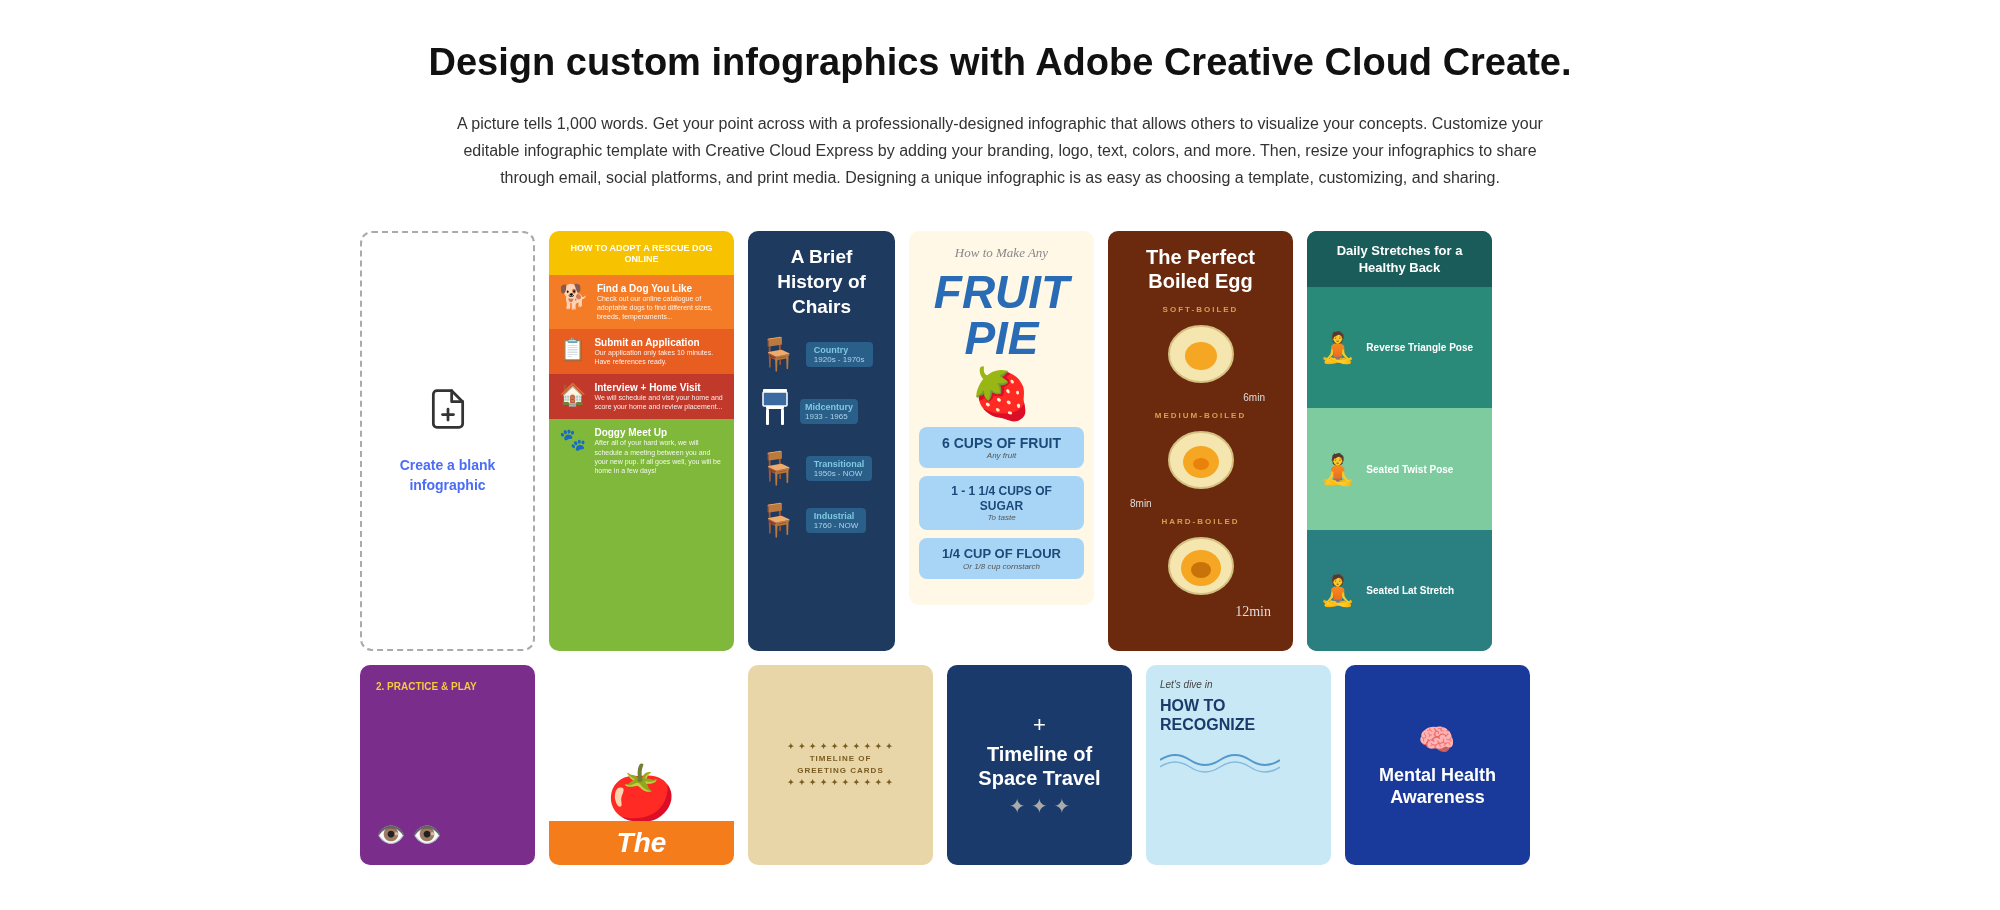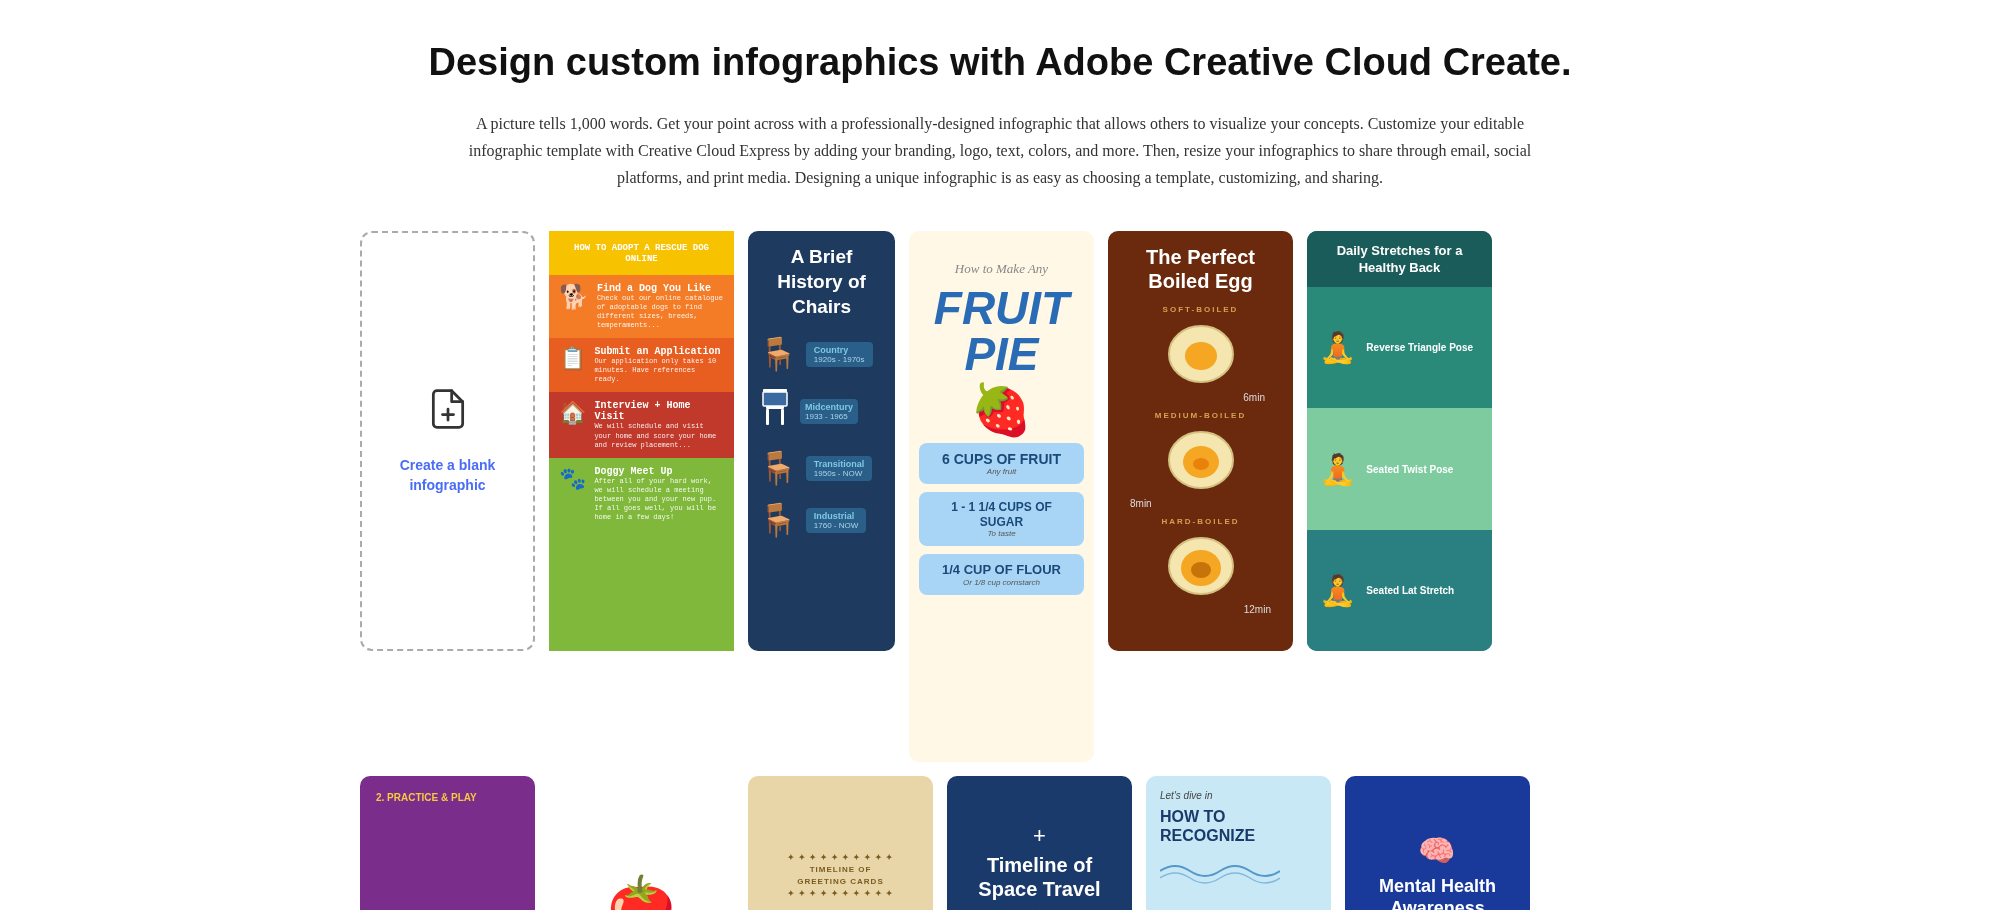--- a/index.html
+++ b/index.html
@@ -24,21 +24,20 @@
       color: #111;
       margin-bottom: 24px;
       line-height: 1.2;
     }
     .subtitle {
       font-size: 16px;
       color: #333;
       line-height: 1.7;
       max-width: 1100px;
       margin: 0 auto;
-      font-family: Liberation Serif, serif;
     }
     .grid-section {
       margin-top: 30px;
     }
     .grid-row {
       display: flex;
       gap: 14px;
       margin-bottom: 14px;
       align-items: flex-start;
     }
@@ -95,21 +94,21 @@
           <svg width="44" height="44" viewBox="0 0 24 24" fill="none" stroke="#333" stroke-width="1.5" stroke-linecap="round" stroke-linejoin="round">
             <path d="M14 2H6a2 2 0 0 0-2 2v16a2 2 0 0 0 2 2h12a2 2 0 0 0 2-2V8z"></path>
             <polyline points="14 2 14 8 20 8"></polyline>
             <line x1="12" y1="18" x2="12" y2="12"></line>
             <line x1="9" y1="15" x2="15" y2="15"></line>
           </svg>
         </div>
         <span class="blank-card-label">Create a blank infographic</span>
       </div>
 
-      <div class="template-card" style="width:185px; height:420px; overflow:hidden; border-radius:0;font-family:Liberation Mono, monospace;">
+      <div class="template-card" style="width:185px; height:420px; overflow:hidden; border-radius:10px;">
         <div style="height:100%; display:flex; flex-direction:column;">
 
           <div style="background:#f7c200; padding:12px 10px 10px; text-align:center; flex-shrink:0;">
             <div style="font-size:9px; font-weight:800; color:#fff; text-transform:uppercase; line-height:1.2;">HOW TO ADOPT A RESCUE DOG ONLINE</div>
           </div>
 
           <div style="background:#f47c26; padding:8px 10px; display:flex; align-items:flex-start; gap:8px; flex-shrink:0;">
             <div style="font-size:24px; flex-shrink:0;">🐕</div>
             <div>
               <div style="font-size:10px; font-weight:700; color:#fff;">Find a Dog You Like</div>
@@ -178,21 +177,21 @@
         </div>
         <div style="display:flex; align-items:center; gap:8px; padding:4px 0;">
           <div style="font-size:32px; color:#fff;">🪑</div>
           <div style="background:#2a5f8a; padding:3px 8px; border-radius:4px;">
             <div style="color:#7ec8e3; font-size:9px; font-weight:700;">Industrial</div>
             <div style="color:#aad4e8; font-size:8px;">1760 - NOW</div>
           </div>
         </div>
       </div>
 
-      <div class="template-card" style="width:185px; height:531px; background:#fff8e7; display:flex; flex-direction:column; align-items:center; padding:30px 10px; gap:8px;">
+      <div class="template-card" style="width:185px; height:374px; background:#fff8e7; display:flex; flex-direction:column; align-items:center; padding:14px 10px; gap:8px;">
         <div style="font-family:Georgia,serif; font-size:13px; font-style:italic; color:#888; text-align:center;">How to Make Any</div>
         <div style="font-size:46px; font-weight:900; color:#2a6bb5; line-height:1; text-align:center; font-style:italic;">FRUIT<br>PIE</div>
 
         <div style="font-size:50px; line-height:1;">🍓</div>
 
         <div style="background:#a8d5f5; border-radius:8px; padding:8px 14px; text-align:center; width:100%;">
           <div style="font-size:14px; font-weight:900; color:#1a4a7a; text-transform:uppercase;">6 CUPS OF FRUIT</div>
           <div style="font-size:8px; font-style:italic; color:#555;">Any fruit</div>
         </div>
         <div style="background:#a8d5f5; border-radius:8px; padding:8px 14px; text-align:center; width:100%;">
@@ -233,21 +232,21 @@
 
         <div style="display:flex; flex-direction:column; align-items:center; width:100%; gap:2px;">
           <div style="font-size:8px; font-weight:700; color:#d4a050; letter-spacing:2px; text-transform:uppercase;">HARD-BOILED</div>
           <div style="position:relative; display:inline-block;">
             <svg width="90" height="70" viewBox="0 0 90 70">
               <ellipse cx="45" cy="38" rx="32" ry="28" fill="#f5e6b0" stroke="#d4c080" stroke-width="2"></ellipse>
               <ellipse cx="45" cy="40" rx="20" ry="18" fill="#f5a623"></ellipse>
               <ellipse cx="45" cy="42" rx="10" ry="8" fill="#c8720a"></ellipse>
             </svg>
           </div>
-          <div style="font-size:10px; color:#ddd; align-self:flex-end; margin-right:14px;">12min</div>
+          <div style="font-size:14px; color:#ddd; align-self:flex-end; margin-right:14px;font-family:Liberation Serif, serif;">12min</div>
         </div>
       </div>
 
       <div class="template-card" style="width:185px; height:420px; background:#1a5c5a; display:flex; flex-direction:column; overflow:hidden; border-radius:10px;">
         <div style="background:#1a5c5a; color:#fff; font-size:13px; font-weight:700; text-align:center; padding:12px 10px 10px; line-height:1.3;">Daily Stretches for a Healthy Back</div>
 
         <div style="background:#2a8a7a; padding:8px 12px; display:flex; align-items:center; gap:10px; flex:1;">
           <div style="font-size:30px;">🧘</div>
           <div style="color:#fff; font-size:10px; font-weight:600;">Reverse Triangle Pose</div>
         </div>

